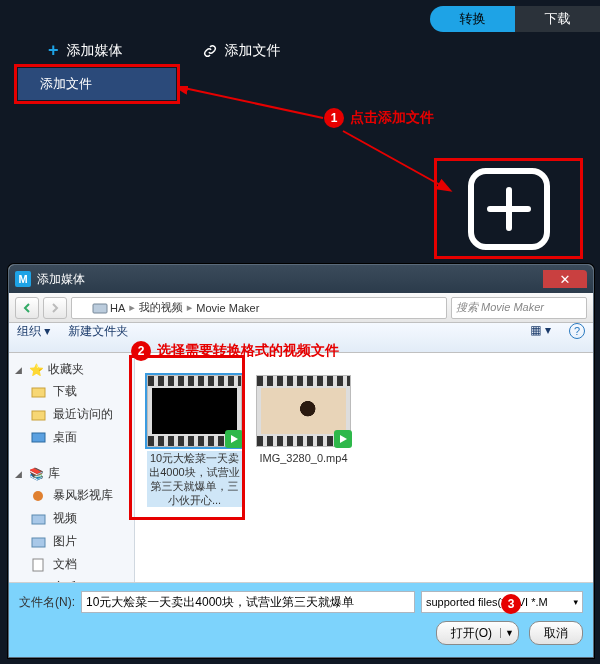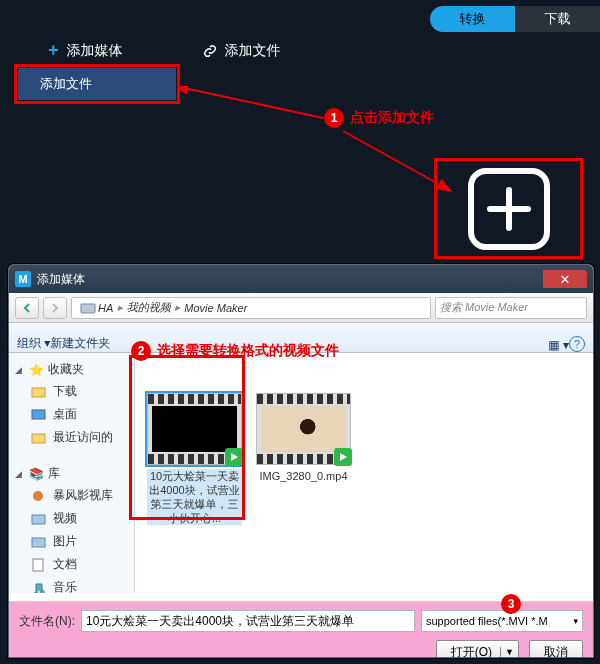--- a/index.html
+++ b/index.html
@@ -38,55 +38,55 @@
   
   .dialog { position: absolute; left: 8px; top: 264px; width: 586px; height: 394px; background: #fff; border: 1px solid #5a6a7a; border-radius: 6px 6px 0 0; overflow: hidden; box-shadow: 0 0 0 1px #000; }
 
   .titlebar { height: 28px; background: linear-gradient(#3b4b5b, #2b3b4b); display: flex; align-items: center; padding: 0 6px; color: #fff; }
   .titlebar .ticon { width: 16px; height: 16px; background: #1ea3e6; margin-right: 6px; border-radius: 2px; display: flex; align-items: center; justify-content: center; font-size: 11px; font-weight: bold; color: #fff; }
   .titlebar .ttxt { flex: 1; font-size: 12px; }
   .titlebar .close { width: 44px; height: 18px; background: #c94040; color: #fff; display: flex; align-items: center; justify-content: center; border-radius: 0 4px 0 0; cursor: pointer; font-size: 13px; }
 
   .navbar { height: 30px; background: linear-gradient(#fafafa,#e6e6e6); border-bottom: 1px solid #c0c0c0; display: flex; align-items: center; padding: 0 6px; gap: 4px; }
   .navbtn { width: 24px; height: 22px; border: 1px solid #c0c0c0; background: linear-gradient(#fff,#e8e8e8); border-radius: 3px; display: flex; align-items: center; justify-content: center; cursor: pointer; }
-  .crumb { display: flex; align-items: center; height: 22px; border: 1px solid #c0c0c0; background: #fff; flex: 1; padding: 0 8px; font-size: 11px; color: #333; gap: 2px; border-radius: 2px; font-style: italic; }
+  .crumb { display: flex; align-items: center; height: 22px; border: 1px solid #c0c0c0; background: #fff; flex: 1; padding: 0 20px; font-size: 11px; color: #333; gap: 2px; border-radius: 2px; }
   .crumb .sep { color: #888; margin: 0 2px; }
-  .search { width: 152px; height: 22px; border: 1px solid #c0c0c0; background: #fff; font-size: 11px; color: #888; font-style: italic; padding: 0 4px; display: flex; align-items: center; border-radius: 2px; }
-
-  .toolbar { height: 30px; background: linear-gradient(#f5f9ff,#e2ecf7); border-bottom: 1px solid #c0c0c0; display: flex; align-items: flex-end; padding: 0 8px; font-size: 12px; color: #1a3a6a; }
+  .search { width: 136px; height: 22px; border: 1px solid #c0c0c0; background: #fff; font-size: 11px; color: #888; font-style: italic; padding: 0 4px; display: flex; align-items: center; border-radius: 2px; }
+
+  .toolbar { height: 30px; background: linear-gradient(#f5f9ff,#e2ecf7); border-bottom: 1px solid #c0c0c0; display: flex; align-items: flex-start; padding: 0 8px; gap: 18px; font-size: 12px; color: #1a3a6a; }
   .toolbar .spacer { flex: 1; }
   .toolbar .tb-btn { cursor: pointer; }
 
   .body { display: flex; height: 240px; }
   .sidebar { width: 126px; background: #f4f7fb; border-right: 1px solid #d0d8e0; overflow: hidden; padding-top: 4px; }
   .side-group { padding: 4px 0 2px 6px; display: flex; align-items: center; gap: 4px; font-size: 12px; color: #333; }
   .side-item { padding: 3px 0 3px 22px; display: flex; align-items: center; gap: 6px; font-size: 12px; color: #333; cursor: pointer; }
   .side-item .sico { width: 16px; height: 14px; }
   .tri { font-size: 9px; color: #666; width: 10px; display: inline-block; }
 
-  .content { flex: 1; padding: 40px 10px 10px 12px; display: flex; gap: 14px; align-items: flex-start; background: #fff; }
+  .content { flex: 1; padding: 22px 10px 10px 12px; display: flex; gap: 14px; align-items: flex-start; background: #fff; }
   .thumb { width: 95px; text-align: center; font-size: 11px; color: #333; cursor: pointer; }
   .thumb .frame { width: 95px; height: 72px; background: #ddd; border: 1px solid #bbb; position: relative; display: flex; align-items: center; justify-content: center; }
   .thumb .film { position: absolute; left: 0; width: 100%; height: 10px; background: repeating-linear-gradient(90deg,#333 0 6px,#ddd 6px 10px); }
   .thumb .film.top { top: 0; } .thumb .film.bot { bottom: 0; }
   .thumb .inner { position: absolute; left: 4px; right: 4px; top: 12px; bottom: 12px; }
   .thumb.selected .frame { outline: 2px solid #3a9be0; }
   .thumb .badge { position: absolute; right: -2px; bottom: -2px; width: 18px; height: 18px; background: #2eb84a; border-radius: 3px; display: flex; align-items: center; justify-content: center; }
   .thumb .label { margin-top: 4px; line-height: 14px; word-break: break-all; padding: 0 1px; }
   .thumb.selected .label { background: #cfe6f7; }
   .red-box-2 { position: absolute; left: 129px; top: 355px; width: 116px; height: 165px; border: 3px solid #e60000; pointer-events: none; }
 
-  .bottombar { position: absolute; left: 0; right: 0; bottom: 0; height: 56px; background: #f9a8d4; border-top: 1px solid #d0d0d0; padding: 8px 10px; }
+  .bottombar { position: absolute; left: 0; right: 0; bottom: 0; height: 75px; background: #7dd3fc; border-top: 1px solid #d0d0d0; padding: 8px 10px; }
   .brow { display: flex; align-items: center; gap: 6px; }
   .brow1 { margin-bottom: 8px; }
   .blabel { font-size: 12px; color: #333; }
   .binput { flex: 1; height: 22px; border: 1px solid #aeb6bf; background: #fff; font-size: 12px; padding: 0 4px; display: flex; align-items: center; }
   .bselect { width: 162px; height: 22px; border: 1px solid #aeb6bf; background: #fff; font-size: 11px; padding: 0 4px; display: flex; align-items: center; justify-content: space-between; cursor: pointer; }
   .btns { display: flex; justify-content: flex-end; gap: 10px; }
-  .wbtn { height: 24px; border: 1px solid #8a8a8a; background: linear-gradient(#fefefe,#e4e4e4); font-size: 12px; padding: 0 14px; display: flex; align-items: center; cursor: pointer; border-radius: 2px; }
+  .wbtn { height: 24px; border: 1px solid #8a8a8a; background: linear-gradient(#fefefe,#e4e4e4); font-size: 12px; padding: 0 14px; display: flex; align-items: center; cursor: pointer; border-radius: 10px; }
   .wbtn.split { padding-right: 4px; }
   .wbtn .dd { border-left: 1px solid #8a8a8a; margin-left: 8px; padding-left: 4px; font-size: 9px; }
 
   .ficon { display: inline-block; width: 16px; height: 14px; }
 </style>
 </head>
 <body>
 
 <div class="top-area">
   <div class="top-tabs">
@@ -182,29 +182,29 @@
     <div class="sidebar">
       <div class="side-group"><span class="tri">◢</span>⭐ <span>收藏夹</span></div>
       <div class="side-item">
           <svg class="sico" viewBox="0 0 16 14">
             <rect x="1" y="3" width="13" height="9" fill="#f7d774" stroke="#c9a23a"></rect>
           </svg>
           <span>下载</span>
         </div>
       <div class="side-item">
           <svg class="sico" viewBox="0 0 16 14">
+            <rect x="1" y="3" width="13" height="9" fill="#f7d774" stroke="#c9a23a"></rect>
+          </svg>
+          <span>最近访问的</span>
+        </div>
+      <div class="side-item">
+          <svg class="sico" viewBox="0 0 16 14">
             <rect x="1" y="2" width="13" height="9" fill="#5aa0e0" stroke="#2a6aa0"></rect>
           </svg>
           <span>桌面</span>
-        </div>
-      <div class="side-item">
-          <svg class="sico" viewBox="0 0 16 14">
-            <rect x="1" y="3" width="13" height="9" fill="#f7d774" stroke="#c9a23a"></rect>
-          </svg>
-          <span>最近访问的</span>
         </div>
       <div style="height:12px"></div>
       <div class="side-group"><span class="tri">◢</span>📚 <span>库</span></div>
       <div class="side-item">
           <svg class="sico" viewBox="0 0 16 14">
             <circle cx="7" cy="7" r="5" fill="#e08030"></circle>
           </svg>
           <span>暴风影视库</span>
         </div>
       <div class="side-item">

